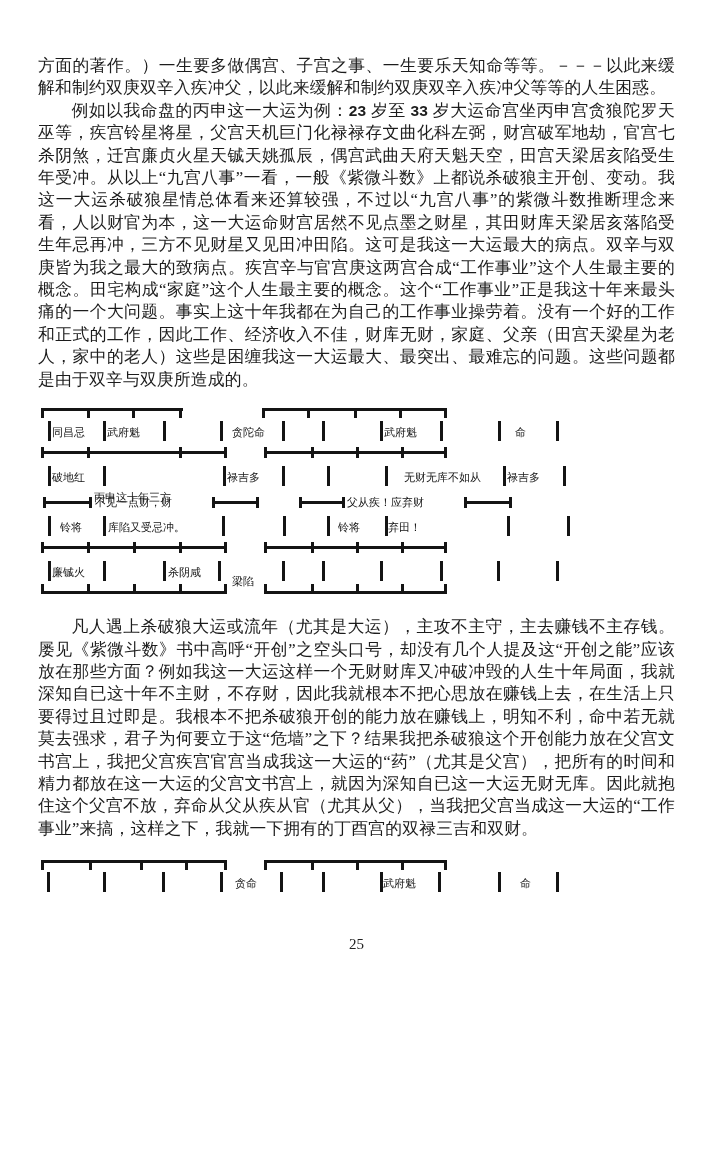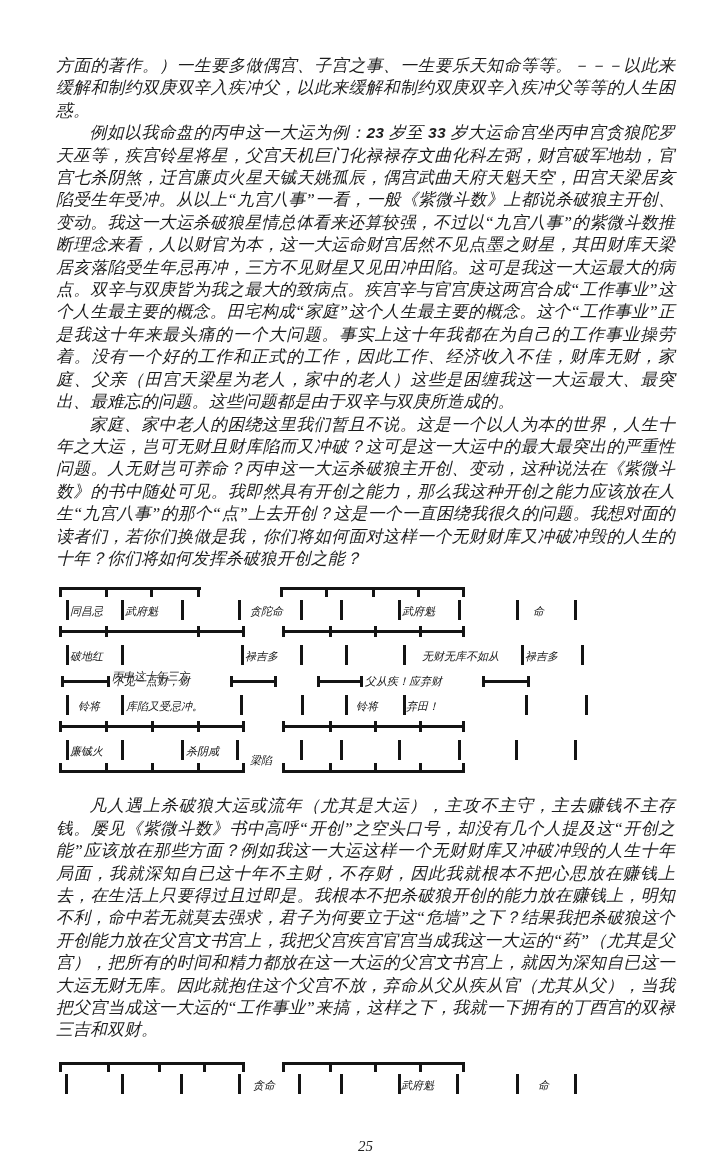--- a/index.html
+++ b/index.html
@@ -2,25 +2,24 @@
 <html><head>
 <meta charset="utf-8">
 <style>
   html,body{margin:0;padding:0;background:#e8e8e8;}
   .page{
     position:relative;
     width:713px;height:1174px;
     margin:0 auto;
     background:#ffffff;
     box-sizing:border-box;
-    padding:55px 38px 0 56px;
+    padding:55px 38px 0 38px;
     font-family:"Liberation Serif","DejaVu Serif",serif;
     color:#1c1c1c;
     overflow:hidden;
-    font-style:italic;
   }
   .body-text p{
     margin:0;
     font-size:16.8px;
     line-height:22.4px;
     text-align:justify;
     text-justify:inter-ideograph;
     letter-spacing:0.2px;
   }
   .body-text p.ind{text-indent:2em;}
@@ -51,21 +50,20 @@
     font-family:"Liberation Serif","DejaVu Serif",serif;
   }
 </style>
 </head>
 <body>
 
 <div class="page">
   <div class="body-text">
     <p><span class="run">方面的著作。）一生要多做偶宫、子宫之事、一生要乐天知命等等。－－－以此来缓解和制约双庚双辛入疾冲父，以此来缓解和制约双庚双辛入疾冲父等等的人生困惑。</span></p>
     <p class="ind"><span class="run">例如以我命盘的丙申这一大运为例：</span><b class="run">23</b><span class="run"> 岁至 </span><b class="run">33</b><span class="run"> 岁大运命宫坐丙申宫贪狼陀罗天巫等，疾宫铃星将星，父宫天机巨门化禄禄存文曲化科左弼，财宫破军地劫，官宫七杀阴煞，迁宫廉贞火星天铖天姚孤辰，偶宫武曲天府天魁天空，田宫天梁居亥陷受生年受冲。从以上“九宫八事”一看，一般《紫微斗数》上都说杀破狼主开创、变动。我这一大运杀破狼星情总体看来还算较强，不过以“九宫八事”的紫微斗数推断理念来看，人以财官为本，这一大运命财宫居然不见点墨之财星，其田财库天梁居亥落陷受生年忌再冲，三方不见财星又见田冲田陷。这可是我这一大运最大的病点。双辛与双庚皆为我之最大的致病点。疾宫辛与官宫庚这两宫合成“工作事业”这个人生最主要的概念。田宅构成“家庭”这个人生最主要的概念。这个“工作事业”正是我这十年来最头痛的一个大问题。事实上这十年我都在为自己的工作事业操劳着。没有一个好的工作和正式的工作，因此工作、经济收入不佳，财库无财，家庭、父亲（田宫天梁星为老人，家中的老人）这些是困缠我这一大运最大、最突出、最难忘的问题。这些问题都是由于双辛与双庚所造成的。</span></p>
-    <p class="ind"><span class="run">家庭、家中老人的困绕这里我们暂且不说。这是一个以人为本的世界，人生十年之大运，岂可无财且财库陷而又冲破？这可是这一大运中的最大最突出的严重性问题。人无财岂可养命？丙申这一大运杀破狼主开创、变动，这种说法在《紫微斗数》的书中随处可见。我即然具有开创之能力，那么我这种开创之能力应该放在人生“九宫八事”的那个“点”上去开创？这是一个一直困绕我很久的问题。我想对面的读者们，若你们换做是我，你们将如何面对这样一个无财财库又冲破冲毁的人生的十年？你们将如何发挥杀破狼开创之能？</span></p>
     <div class="diagram d1" style="height: 192px;">
         <div class="hline" style="left: 4px; top: 4px; width: 141px;"></div>
         <div class="tick" style="left: 3px; top: 4px; height: 10px;"></div>
         <div class="tick" style="left: 49px; top: 4px; height: 10px;"></div>
         <div class="tick" style="left: 94px; top: 4px; height: 10px;"></div>
         <div class="tick" style="left: 141px; top: 4px; height: 10px;"></div>
         <div class="hline" style="left: 225px; top: 4px; width: 182px;"></div>
         <div class="tick" style="left: 224px; top: 4px; height: 10px;"></div>
         <div class="tick" style="left: 269px; top: 4px; height: 10px;"></div>
         <div class="tick" style="left: 316px; top: 4px; height: 10px;"></div>

